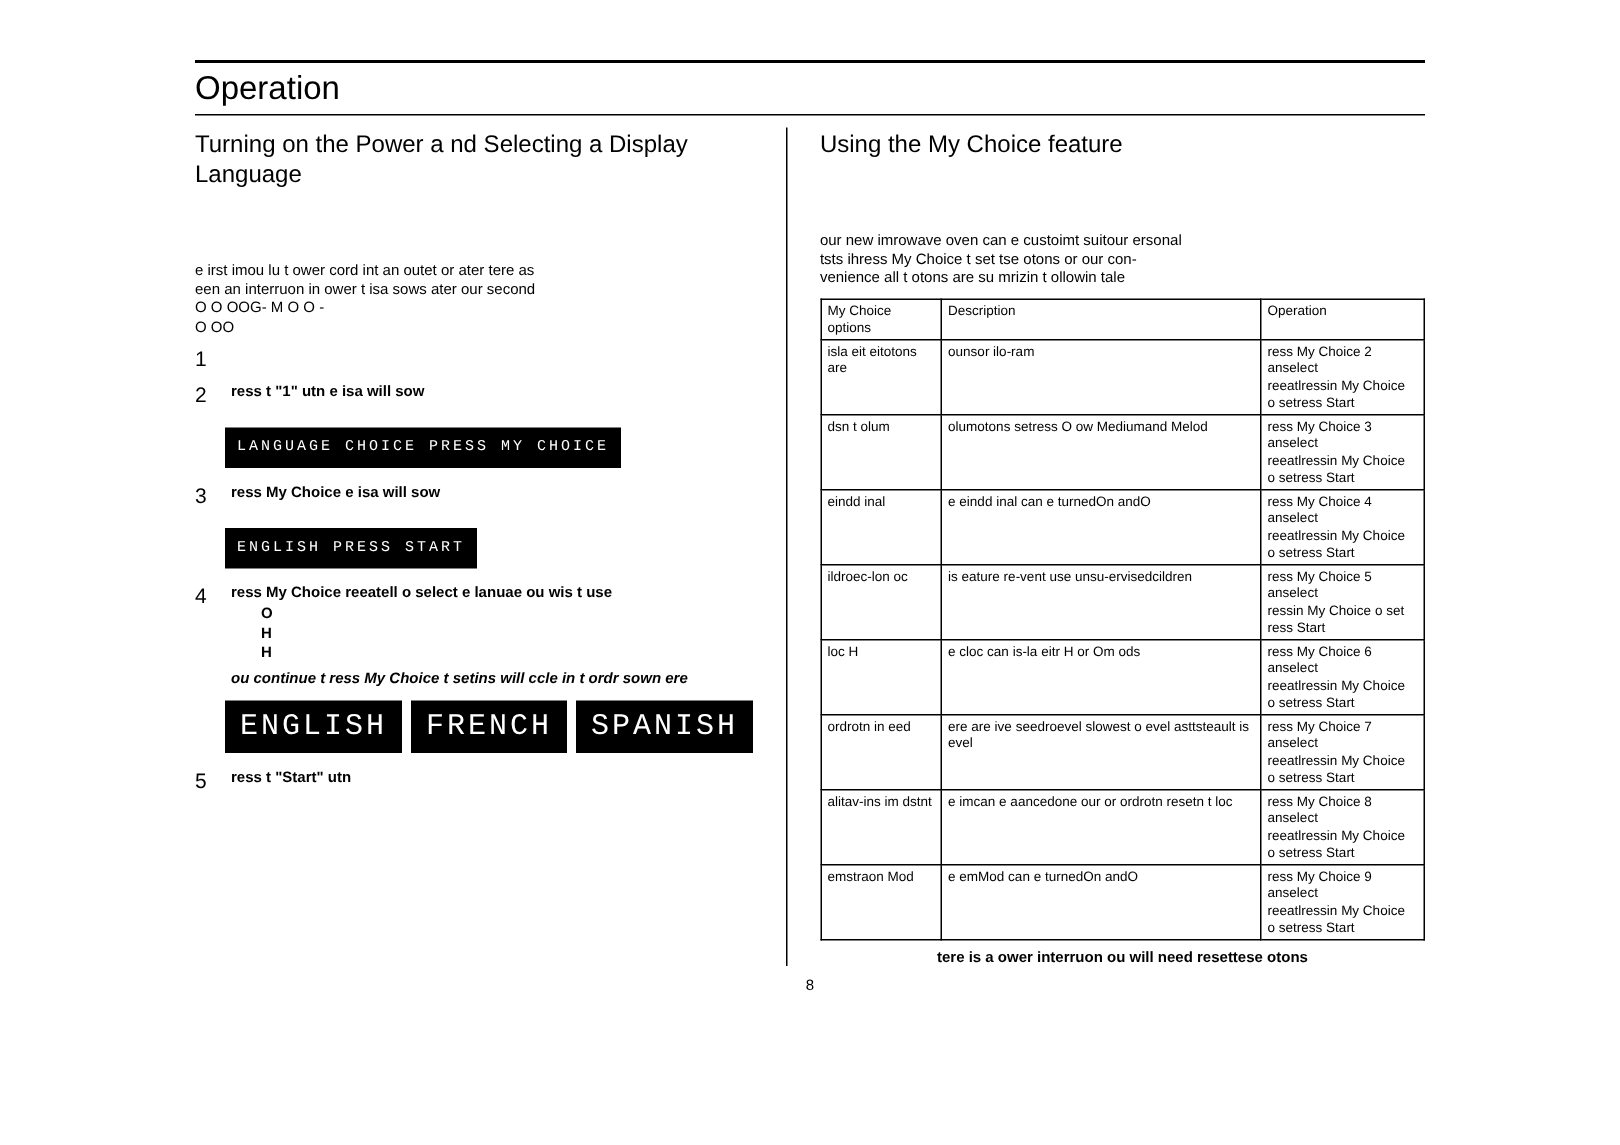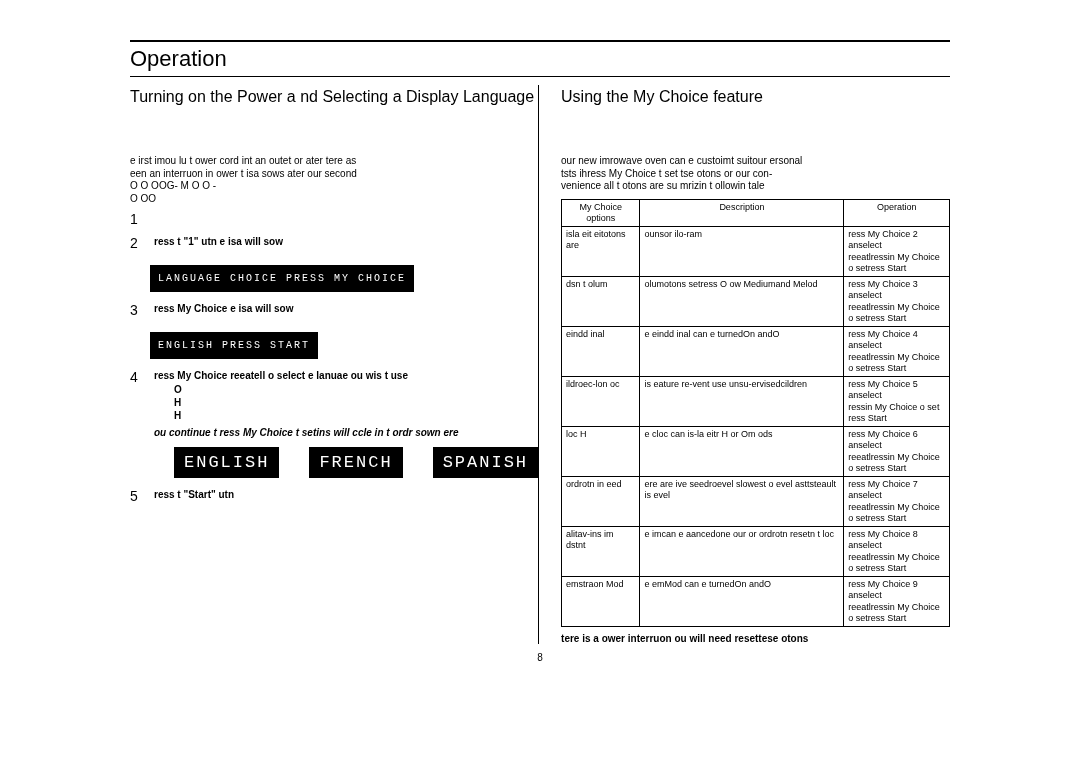--- a/index.html
+++ b/index.html
@@ -19,26 +19,26 @@
   .col-left { flex: 0 0 48%; border-right: 1px solid #000; }
   .col-right { flex: 1; padding-left: 6px; }
   .subhead { font-size: 16px; font-weight: normal; margin: 2px 0 8px 0; line-height: 1.25; }
   .para { font-size: 10px; font-weight: normal; line-height: 1.25; margin-bottom: 6px; margin-top: 48px; }
   .step { display: flex; gap: 10px; margin-bottom: 8px; }
   .step-num { font-size: 14px; font-weight: normal; width: 14px; flex: 0 0 14px; }
   .step-body { font-size: 10px; font-weight: bold; line-height: 1.35; }
   .step-sub { font-weight: bold; margin-left: 20px; font-size: 10px; line-height: 1.3; }
   .display { background: #000; color: #fff; font-family: "Courier New", monospace; letter-spacing: 2px; padding: 8px 8px; margin: 6px 0 10px 20px; font-size: 10px; text-transform: uppercase; display: inline-block; }
   .display-row { display: flex; gap: 6px; margin: 6px 0 10px 20px; }
-  .display-row .tag { background:#000; color:#fff; font-family:"Courier New",monospace; letter-spacing:2px; padding:6px 10px; font-size:17px; text-transform: uppercase; margin-left: 24px; }
+  .display-row .tag { background:#000; color:#fff; font-family:"Courier New",monospace; letter-spacing:2px; padding:6px 10px; font-size:20px; text-transform: uppercase; }
 
   table.mychoice { border-collapse: collapse; width: 100%; font-size: 9px; }
   table.mychoice th, table.mychoice td { border: 1px solid #000; padding: 2px 4px; vertical-align: top; line-height: 1.25; }
-  table.mychoice th { font-weight: normal; text-align: center; }
-  .footnote { font-size: 10px; font-weight: bold; margin-top: 6px; }
+  table.mychoice th { font-weight: normal; text-align: left; }
+  .footnote { font-size: 10px; font-weight: bold; margin-top: 6px; text-align: center; }
   .pagenum { text-align: center; font-size: 10px; margin-top: 8px; }
 </style>
 </head>
 <body>
 
 <div class="hr"></div>
 <div class="page-title">Operation</div>
 <div class="hr2"></div>
 
 <div class="cols">

